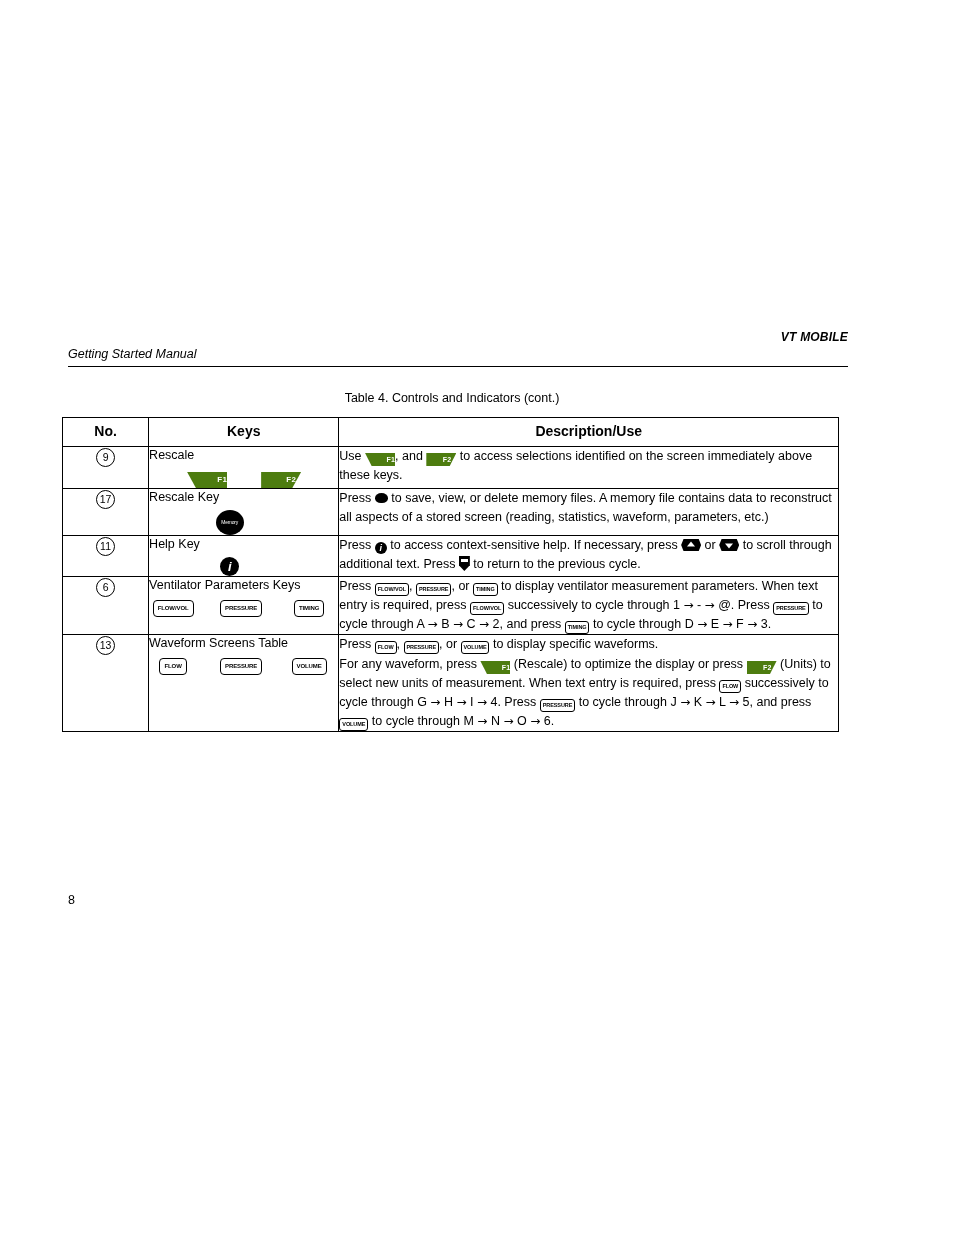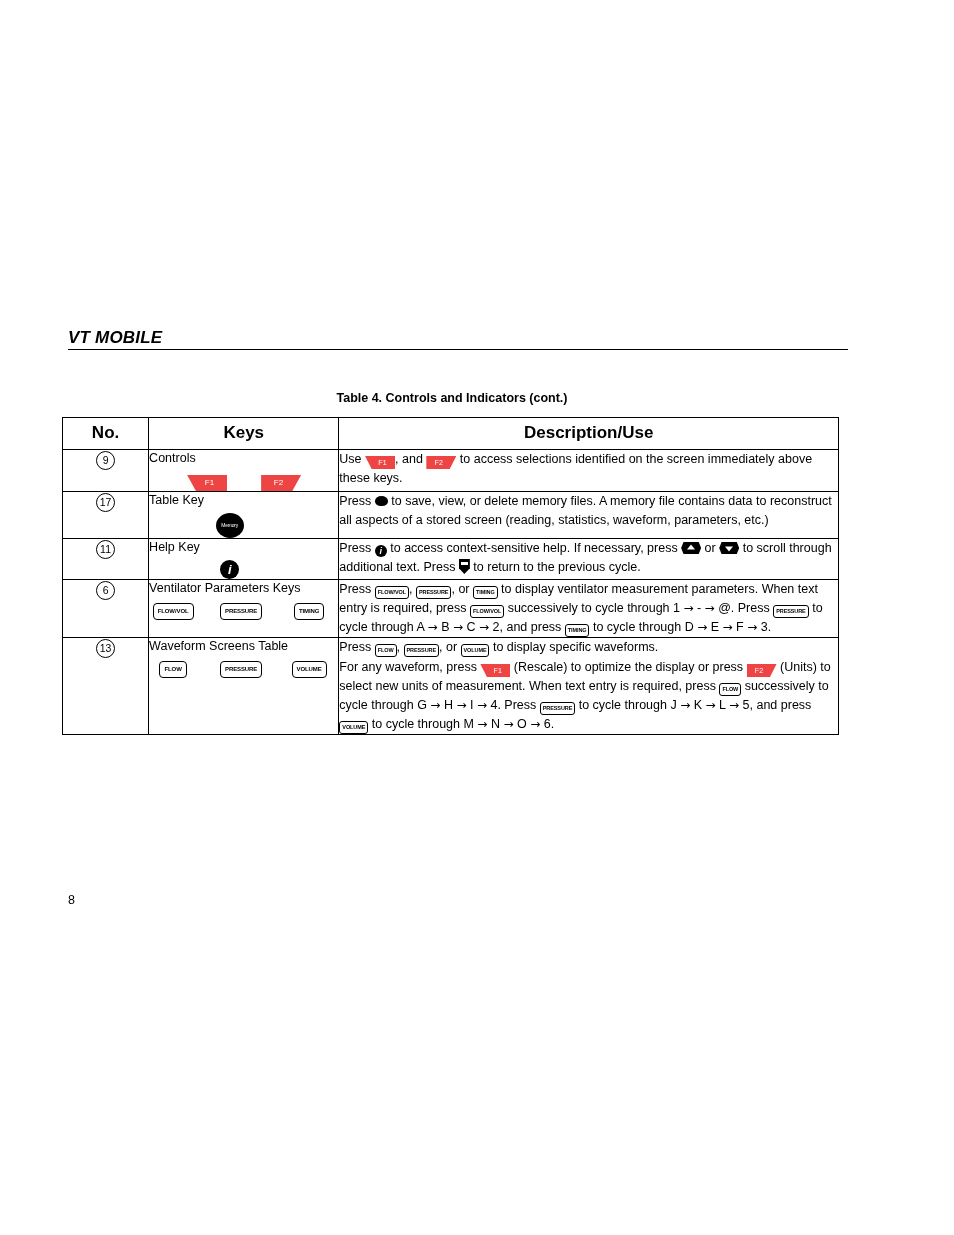--- a/index.html
+++ b/index.html
@@ -17,25 +17,26 @@
   }
 
   
   .page-header {
     position: absolute;
     left: 68px;
     top: 330px;
     width: 780px;
   }
   .hdr-title {
-    font-size: 17px;
+    font-size: 12px;
     font-weight: bold;
     font-style: italic;
     letter-spacing: 0.2px;
     line-height: 15px;
+    text-align: right;
   }
   .hdr-sub {
     font-size: 12.5px;
     font-style: italic;
     line-height: 16px;
     margin-top: 1px;
   }
   .hdr-rule {
     margin-top: 4px;
     border-bottom: 1.6px solid #000;
@@ -43,41 +44,41 @@
   }
 
   
   .table-caption {
     position: absolute;
     left: 62px;
     top: 391px;
     width: 780px;
     text-align: center;
     font-size: 12.5px;
-    font-weight: bold;
+    font-weight: normal;
   }
 
   
   table.ctrl {
     position: absolute;
     left: 62px;
     top: 417px;
     width: 777px;
     border-collapse: collapse;
     table-layout: fixed;
   }
   table.ctrl td, table.ctrl th {
     border: 1px solid #000;
     vertical-align: top;
     padding: 0;
   }
   table.ctrl thead th {
     border-top: 1.6px solid #000;
     border-bottom: 1.6px solid #000;
-    font-size: 17px;
+    font-size: 14px;
     font-weight: bold;
     text-align: center;
     padding: 5px 0 6px 0;
     height: 17px;
   }
   .col-no   { width: 86px; }
   .col-name { width: 190px; }
   .col-desc { width: 499px; }
 
   td.c-no {
@@ -111,25 +112,25 @@
   }
 
   
 
   
   .softkey {
     display: inline-block;
     position: relative;
     width: 30px;
     height: 13px;
-    background: #ef4444;
+    background: #4d7c0f;
     color: #fff;
     font-size: 7px;
-    font-weight: normal;
-    text-align: center;
+    font-weight: bold;
+    text-align: right;
     line-height: 13px;
     vertical-align: -2px;
     letter-spacing: 0.2px;
   }
   .softkey.f1 { clip-path: polygon(0 0, 100% 0, 100% 100%, 22% 100%); padding-left:5px; box-sizing:border-box;}
   .softkey.f2 { clip-path: polygon(0 0, 100% 0, 78% 100%, 0 100%); padding-right:5px; box-sizing:border-box;}
 
   
   .softkey-lg {
     width: 40px;
@@ -283,20 +284,21 @@
     left: 68px;
     top: 893px;
     font-size: 12.5px;
   }
 </style>
 </head>
 <body>
 
 <div class="page-header">
   <div class="hdr-title">VT MOBILE</div>
+  <div class="hdr-sub">Getting Started Manual</div>
   <div class="hdr-rule"></div>
 </div>
 
 <div class="table-caption">Table 4. Controls and Indicators (cont.)</div>
 
 <table class="ctrl">
   <colgroup>
     <col class="col-no">
       <col class="col-name">
       <col class="col-desc">
@@ -308,37 +310,37 @@
       <th>Description/Use</th>
     </tr>
   </thead>
   <tbody>
 
     <tr>
       <td class="c-no">
         <span class="circnum">9</span>
       </td>
       <td class="c-name">
-        <span>Controls</span>
+        <span>Rescale</span>
         <div class="keyrow soft">
           <span class="softkey f1 softkey-lg">F1</span>
           <span class="softkey f2 softkey-lg">F2</span>
         </div>
       </td>
       <td class="c-desc">
         <p><span>Use </span><span class="softkey f1">F1</span><span>, and </span><span class="softkey f2">F2</span><span> to access selections identified on the screen immediately above these keys.</span></p>
       </td>
     </tr>
 
     <tr>
       <td class="c-no">
         <span class="circnum">17</span>
       </td>
       <td class="c-name">
-        <span>Table Key</span>
+        <span>Rescale Key</span>
         <div class="keyrow single">
           <span class="memkey">Memory</span>
         </div>
       </td>
       <td class="c-desc">
         <p><span>Press </span><span class="memkey memkey-sm"></span><span> to save, view, or delete memory files. A memory file contains data to reconstruct all aspects of a stored screen (reading, statistics, waveform, parameters, etc.)</span></p>
       </td>
     </tr>
 
     <tr>

